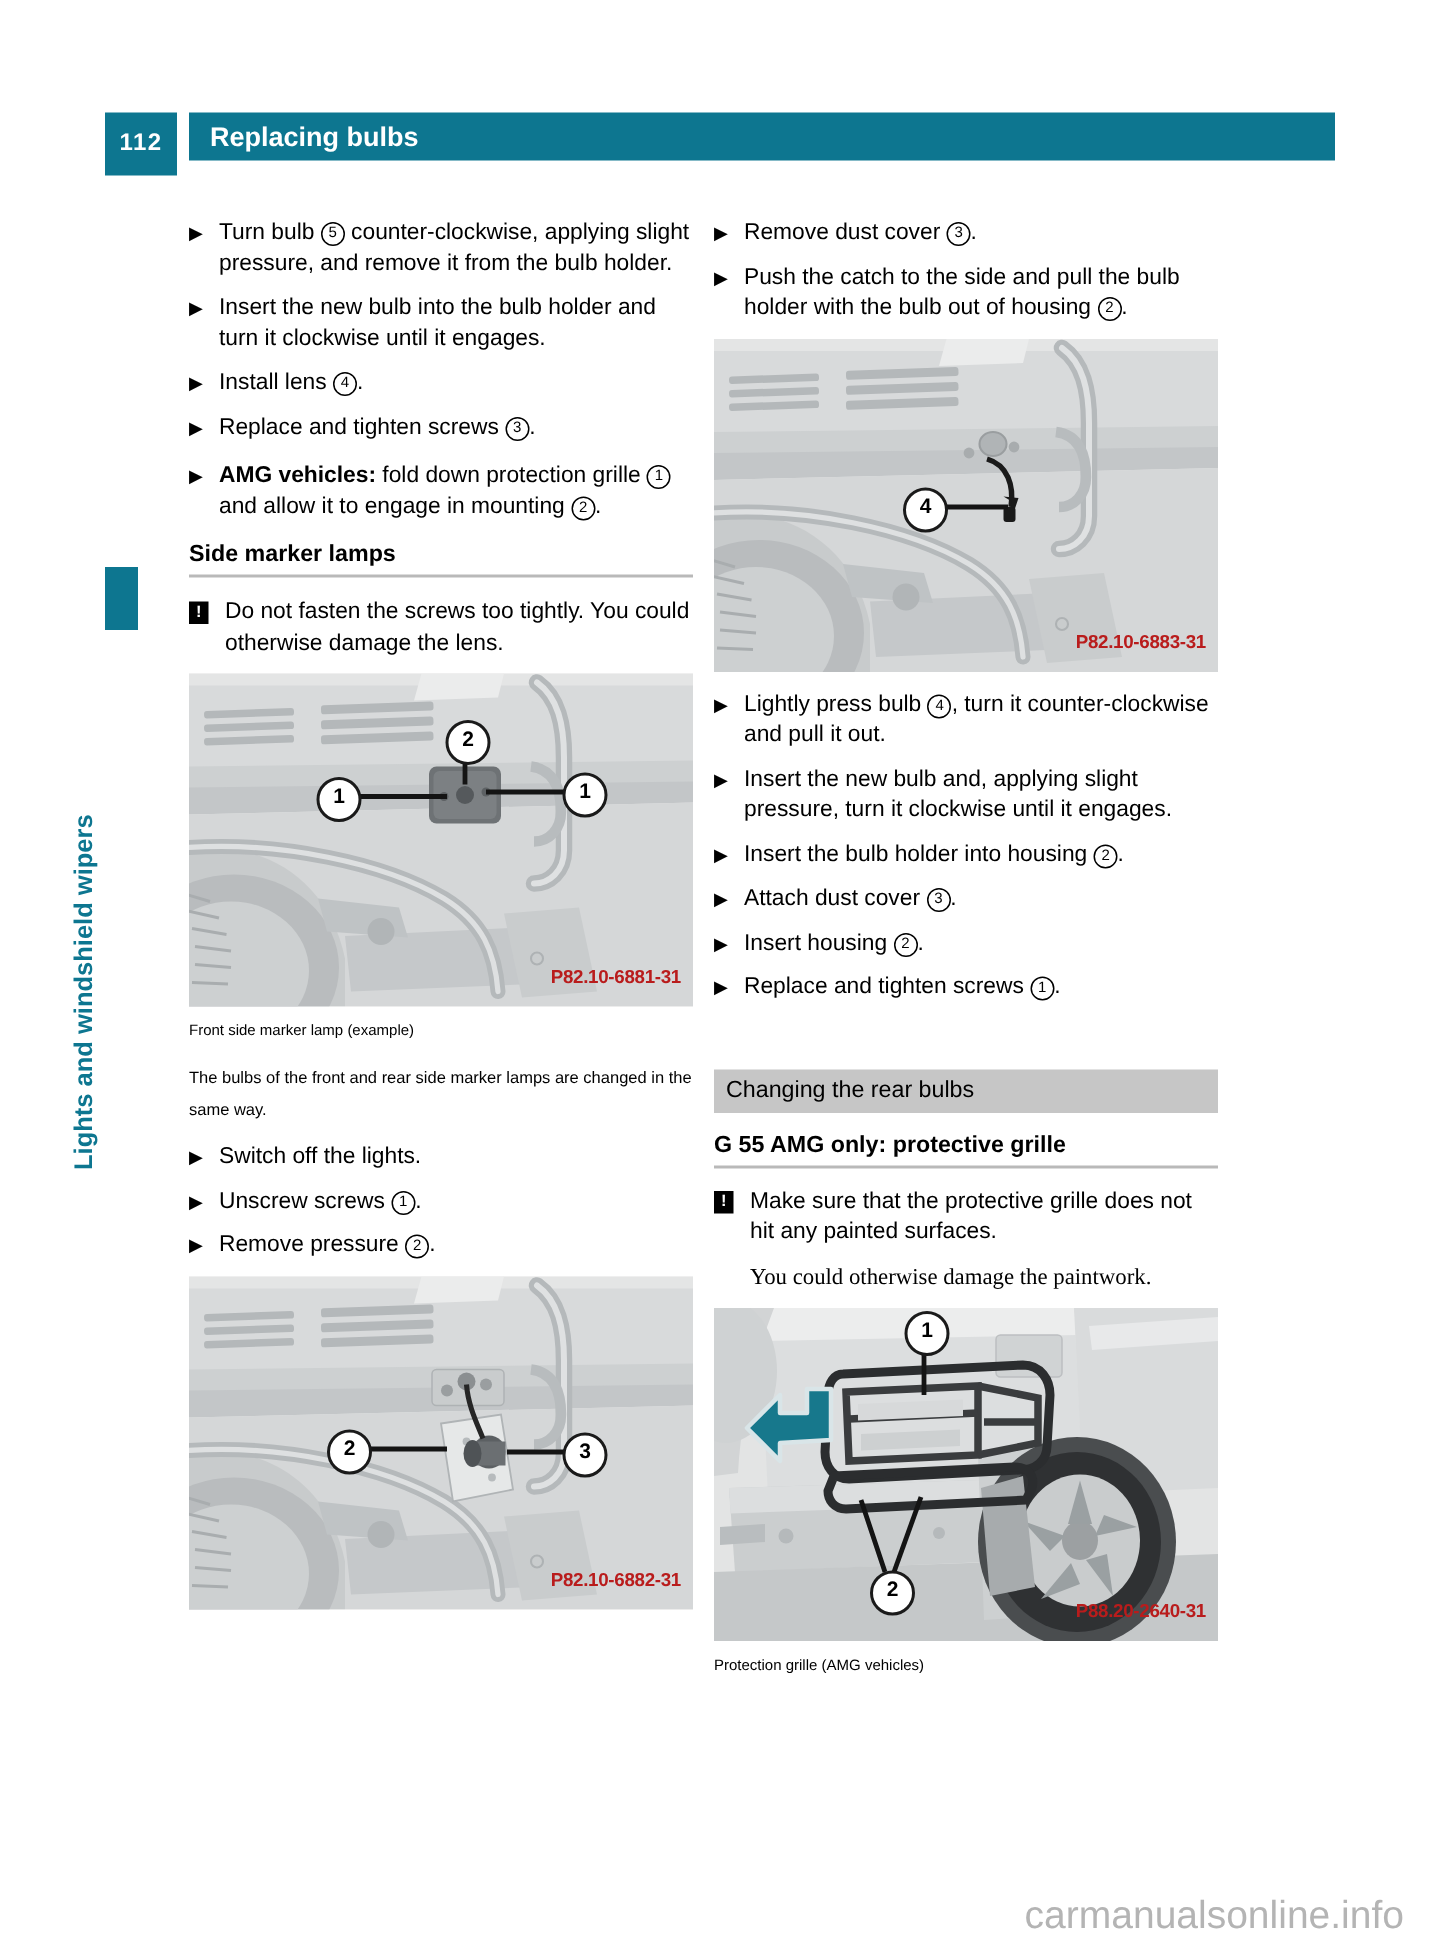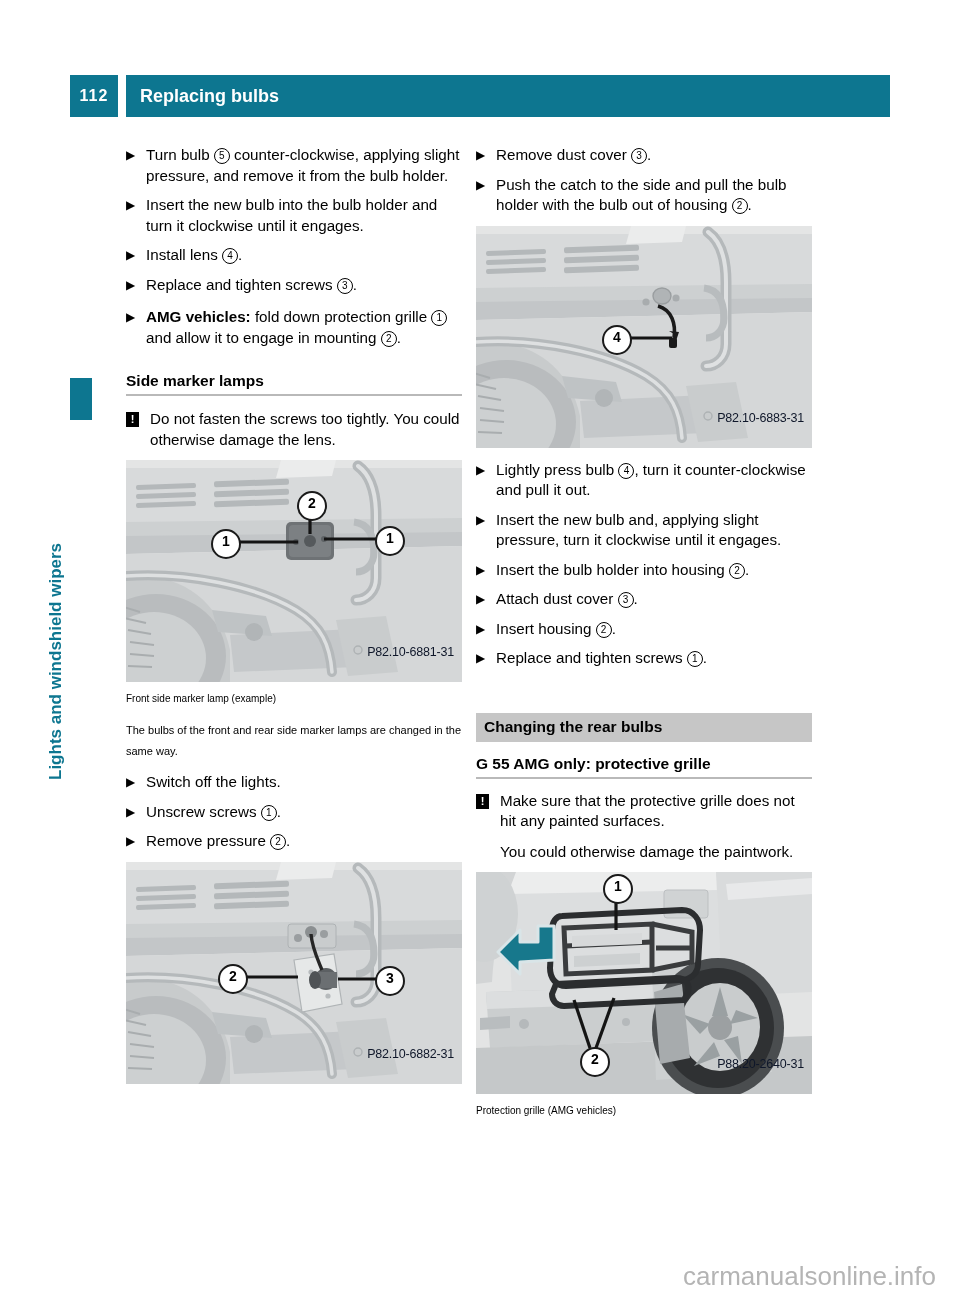--- a/index.html
+++ b/index.html
@@ -37,21 +37,21 @@
     letter-spacing: 1px;
     display: flex;
     align-items: center;
     justify-content: center;
   }
   .hdr-title-box {
     position: absolute;
     left: 56px;
     top: 0;
     width: 764px;
-    height: 42px;
+    height: 32px;
     background: #0d7690;
     color: #ffffff;
     font-size: 18px;
     font-weight: bold;
     display: flex;
     align-items: center;
     padding-left: 14px;
     box-sizing: border-box;
   }
 
@@ -133,20 +133,21 @@
     font-size: 11px;
     font-weight: bold;
     line-height: 15px;
     text-align: center;
   }
   .note-cont {
     font-size: 15.2px;
     line-height: 20.5px;
     margin: 0 0 10px 0;
     padding-left: 24px;
+    font-family: Liberation Serif, serif;
   }
 
   
   .ref {
     display: inline-block;
     width: 14px;
     height: 14px;
     border: 1.2px solid #000;
     border-radius: 50%;
     font-size: 10px;
@@ -161,41 +162,41 @@
     font-size: 15.5px;
     font-weight: bold;
     margin: 14px 0 0 0;
     padding-bottom: 4px;
     border-bottom: 2px solid #b9b9b9;
   }
   .h-sub + * { margin-top: 11px; }
   .h-section {
     background: #c6c6c6;
     font-size: 15.5px;
-    font-weight: bold;
+    font-weight: normal;
     padding: 5px 8px 6px 8px;
     margin: 0 0 13px 0;
   }
 
   
   .figure {
     position: relative;
     width: 336px;
     height: 222px;
     background: #e3e4e4;
     overflow: hidden;
     margin: 4px 0 8px 0;
   }
   .fig-code {
     position: absolute;
     right: 8px;
-    bottom: 23px;
+    bottom: 13px;
     font-size: 12.5px;
-    font-weight: normal;
-    color: #0f172a;
+    font-weight: bold;
+    color: #b91c1c;
     letter-spacing: -0.2px;
     z-index: 9;
   }
   .fig-caption {
     font-size: 10px;
     line-height: 18px;
     margin: 2px 0 12px 0;
   }
 
   
@@ -256,21 +257,21 @@
   <div class="step">
     <span class="bullet">▶</span>
     <span>Replace and tighten screws </span><span class="ref">3</span><span>.</span>
   </div>
 
   <div class="step gap-before">
     <span class="bullet">▶</span>
     <b>AMG vehicles:</b><span> fold down protection grille </span><span class="ref">1</span><span> and allow it to engage in mounting </span><span class="ref">2</span><span>.</span>
   </div>
 
-  <div class="h-sub" style="margin-top:24px;">Side marker lamps</div>
+  <div class="h-sub" style="margin-top:13px;">Side marker lamps</div>
 
   <div class="note" style="margin-top:13px;">
     <span class="warn-icon">!</span>
     <span>Do not fasten the screws too tightly. You could otherwise damage the lens.</span>
   </div>
 
   <div class="figure">
     <svg width="336" height="222" viewBox="0 0 336 222">
       <rect x="0" y="0" width="336" height="222" fill="#e4e5e5"></rect>
 

